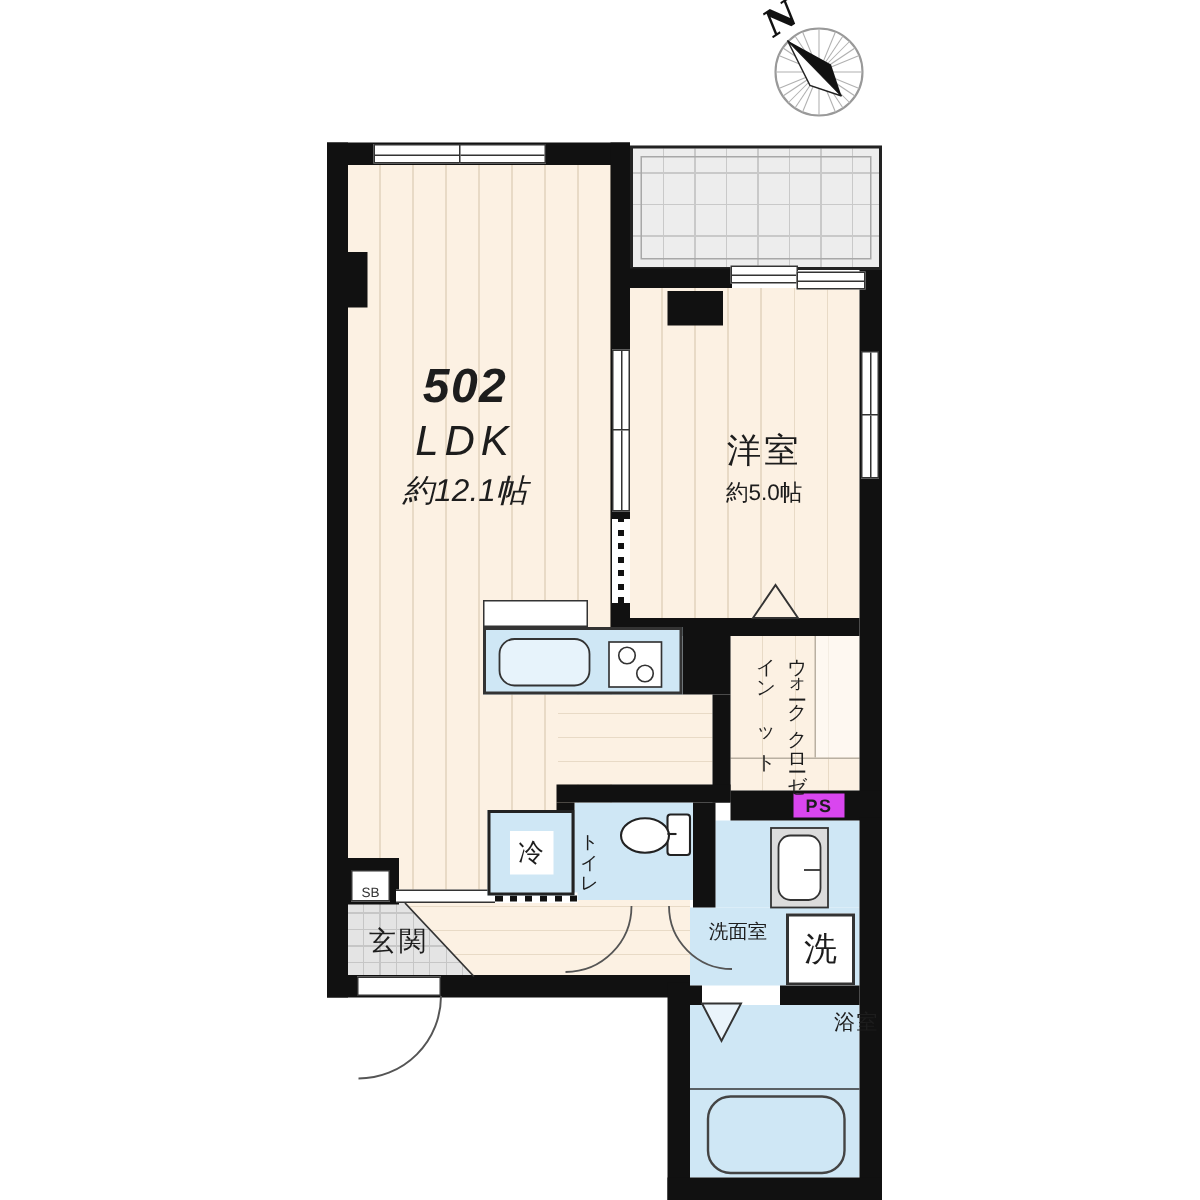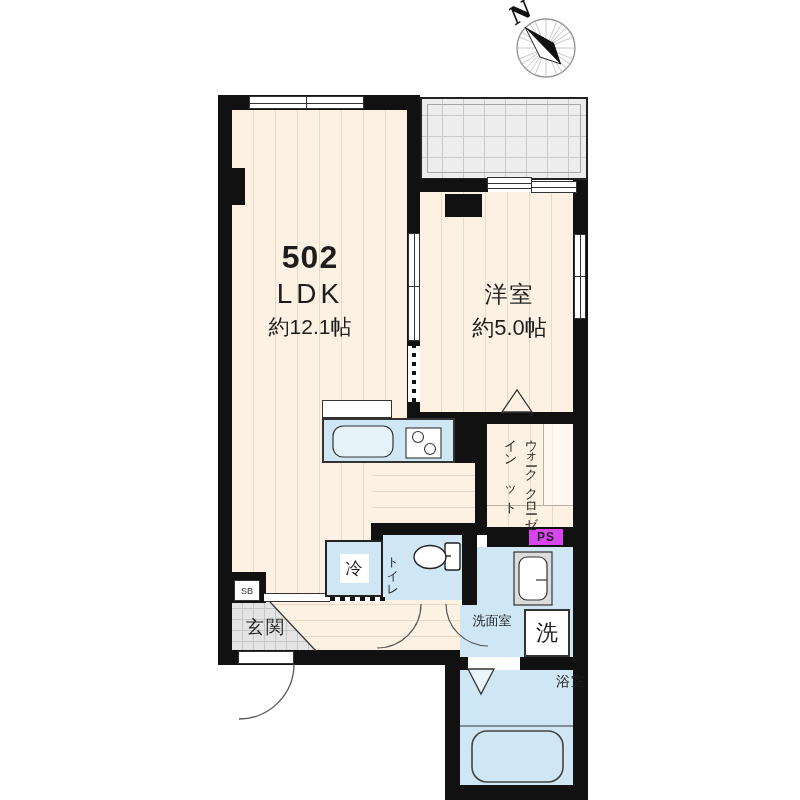--- a/index.html
+++ b/index.html
@@ -126,21 +126,21 @@
   <div class="abs win" style="left:322px;top:400px;width:70px;height:18px;"></div>
   <div class="abs fridge" style="left:325px;top:540px;width:58px;height:57px;">
     <span>冷</span>
   </div>
   <div class="abs washer" style="left:524px;top:609px;width:46px;height:48px;">
     <span>洗</span>
   </div>
   <div class="abs psbox" style="left:529px;top:529px;width:34px;height:16px;">
     <span>PS</span>
   </div>
-  <div class="abs sbbox" style="left:234px;top:580px;width:26px;height:21px;">
+  <div class="abs sbbox" style="left:234px;top:580px;width:26px;height:21px;align-items:flex-end;">
     <span>SB</span>
   </div>
 
   <svg id="overlay" width="800" height="800" viewBox="0 0 800 800">
 
     <g>
       <circle cx="546" cy="48" r="29" fill="#fff" stroke="#999" stroke-width="1.4"></circle>
       <g stroke="#b0b0b0" stroke-width="0.7">
         <line x1="546" y1="19" x2="546" y2="77"></line>
           <line x1="517" y1="48" x2="575" y2="48"></line>
@@ -192,31 +192,31 @@
     <g stroke="#333" stroke-width="1.1" fill="#fff">
       <rect x="406" y="428" width="35" height="30"></rect>
       <circle cx="418" cy="437" r="5.5"></circle>
       <circle cx="430" cy="449" r="5.5"></circle>
     </g>
 
     <line x1="460" y1="726" x2="573" y2="726" stroke="#333" stroke-width="1"></line>
     <rect x="472" y="731" width="91" height="51" rx="15" fill="#cfe7f5" stroke="#444" stroke-width="1.6"></rect>
   </svg>
 
-  <div class="abs label" style="left:230px;top:238px;width:160px;height:104px;">
+  <div class="abs label" style="left:230px;top:238px;width:160px;height:104px;font-style:italic;">
     <div>
       <div style="font-size:32px;font-weight:bold;letter-spacing:1px;">502</div>
       <div style="font-size:28px;letter-spacing:4px;margin-top:2px;">LDK</div>
       <div style="font-size:21px;margin-top:3px;">約12.1帖</div>
     </div>
   </div>
   <div class="abs label" style="left:432px;top:278px;width:155px;height:66px;">
     <div>
       <div style="font-size:23px;letter-spacing:2px;">洋室</div>
-      <div style="font-size:22px;margin-top:3px;">約5.0帖</div>
+      <div style="font-size:15px;margin-top:3px;">約5.0帖</div>
     </div>
   </div>
   <div class="abs v-label" style="left:493px;top:430px;width:48px;height:96px;font-size:13px;line-height:1.6;">
     <div>ウォークイン</div>
     <div>クローゼット</div>
   </div>
   <div class="abs v-label" style="left:386px;top:539px;width:15px;height:58px;font-size:12px;">トイレ</div>
   <div class="abs label" style="left:238px;top:615px;width:56px;height:24px;font-size:18px;letter-spacing:2px;">玄関</div>
   <div class="abs label" style="left:466px;top:612px;width:52px;height:18px;font-size:13px;">洗面室</div>
   <div class="abs label" style="left:549px;top:673px;width:44px;height:18px;font-size:14px;letter-spacing:1px;">浴室</div>

